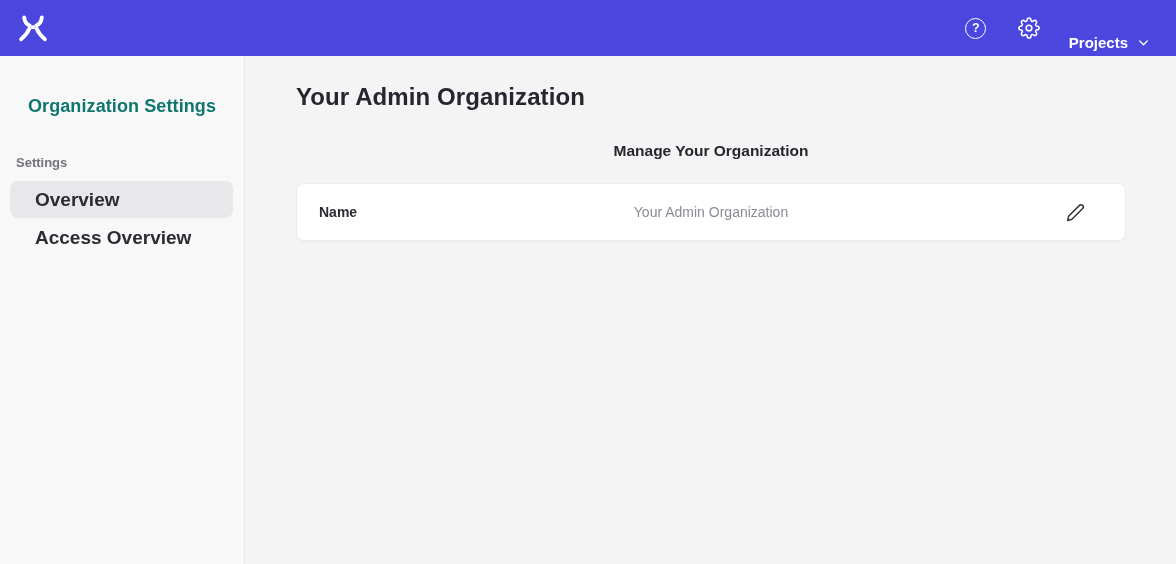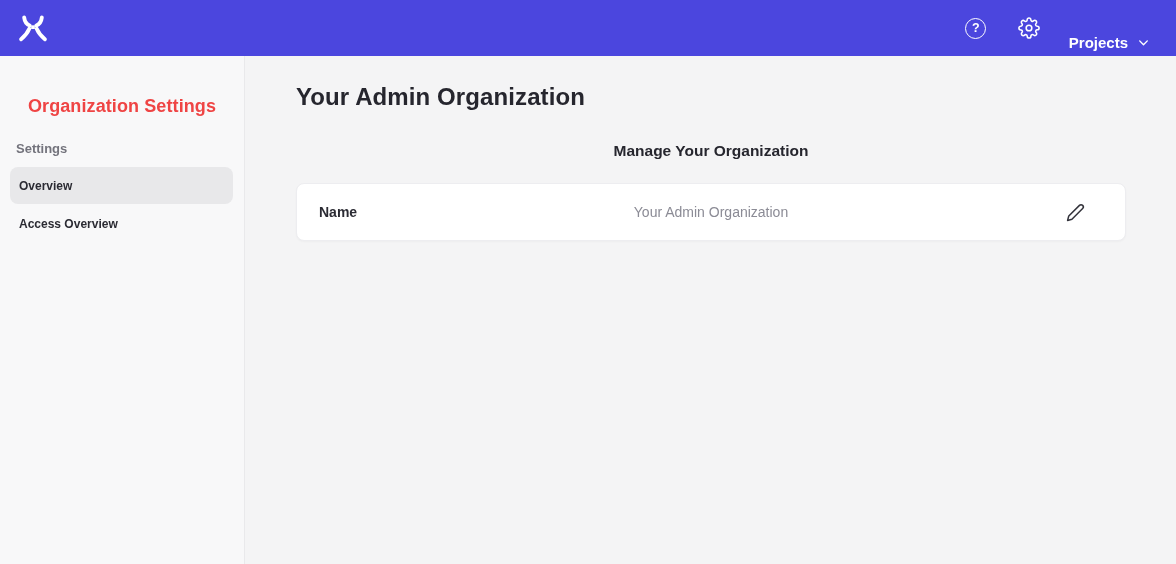--- a/index.html
+++ b/index.html
@@ -42,32 +42,32 @@
   .content { display: flex; height: 508px; }
 
   
   .sidebar {
     width: 245px; min-width: 245px;
     background: #f8f8f9;
     border-right: 1px solid #e9e9eb;
     padding-top: 40px;
   }
   .sidebar-title {
-    font-size: 18px; font-weight: 700; color: #ef4444;
+    font-size: 18px; font-weight: 700; color: #0f766e;
     text-align: center; letter-spacing: 0.1px;
   }
   .sidebar-section-label {
-    margin: 24px 0 11px 16px;
+    margin: 38px 0 11px 16px;
     font-size: 13px; font-weight: 600; color: #73737c;
   }
   .nav-item {
     height: 37px; margin: 0 11px 1px 10px;
     display: flex; align-items: center;
-    padding-left: 9px;
-    font-size: 12px; font-weight: 600; color: #2b2b33;
+    padding-left: 25px;
+    font-size: 19px; font-weight: 600; color: #2b2b33;
     border-radius: 8px; cursor: pointer;
   }
   .nav-item.active { background: #e8e8ea; }
 
   
   .main { flex: 1; padding: 27px 50px 1px 51px; }
   .page-title {
     font-size: 24px; font-weight: 700; color: #26262e;
     letter-spacing: 0.1px;
   }

